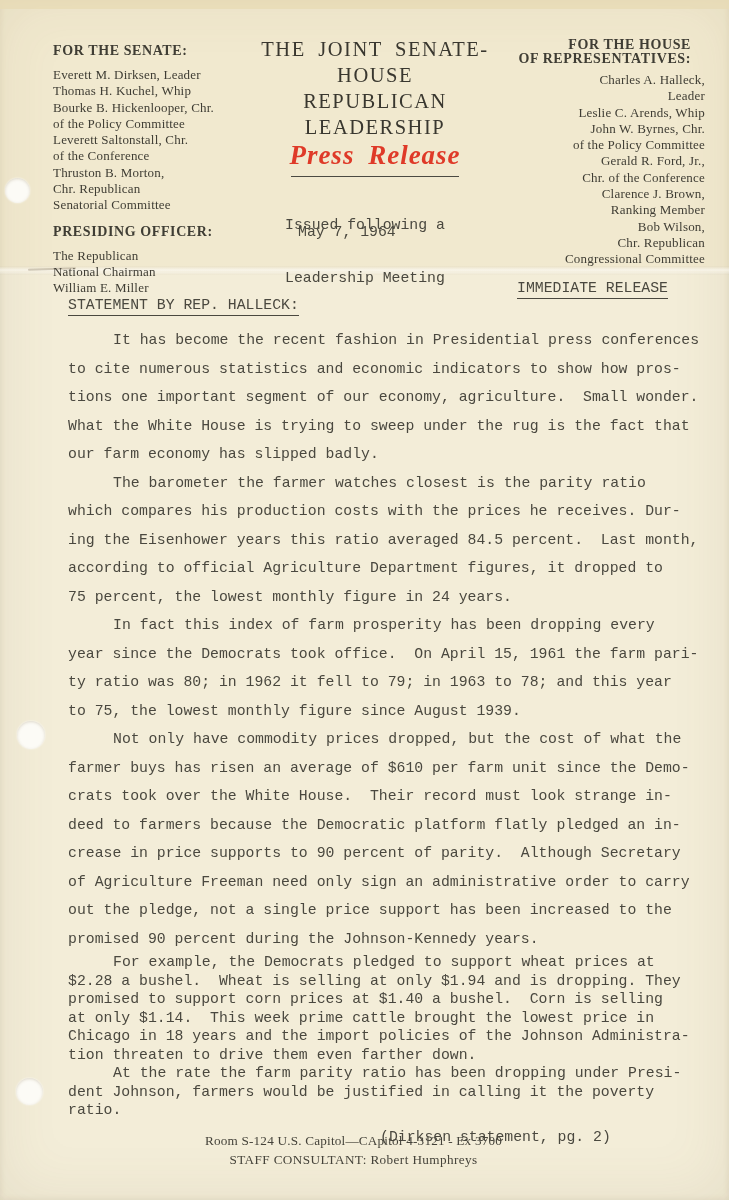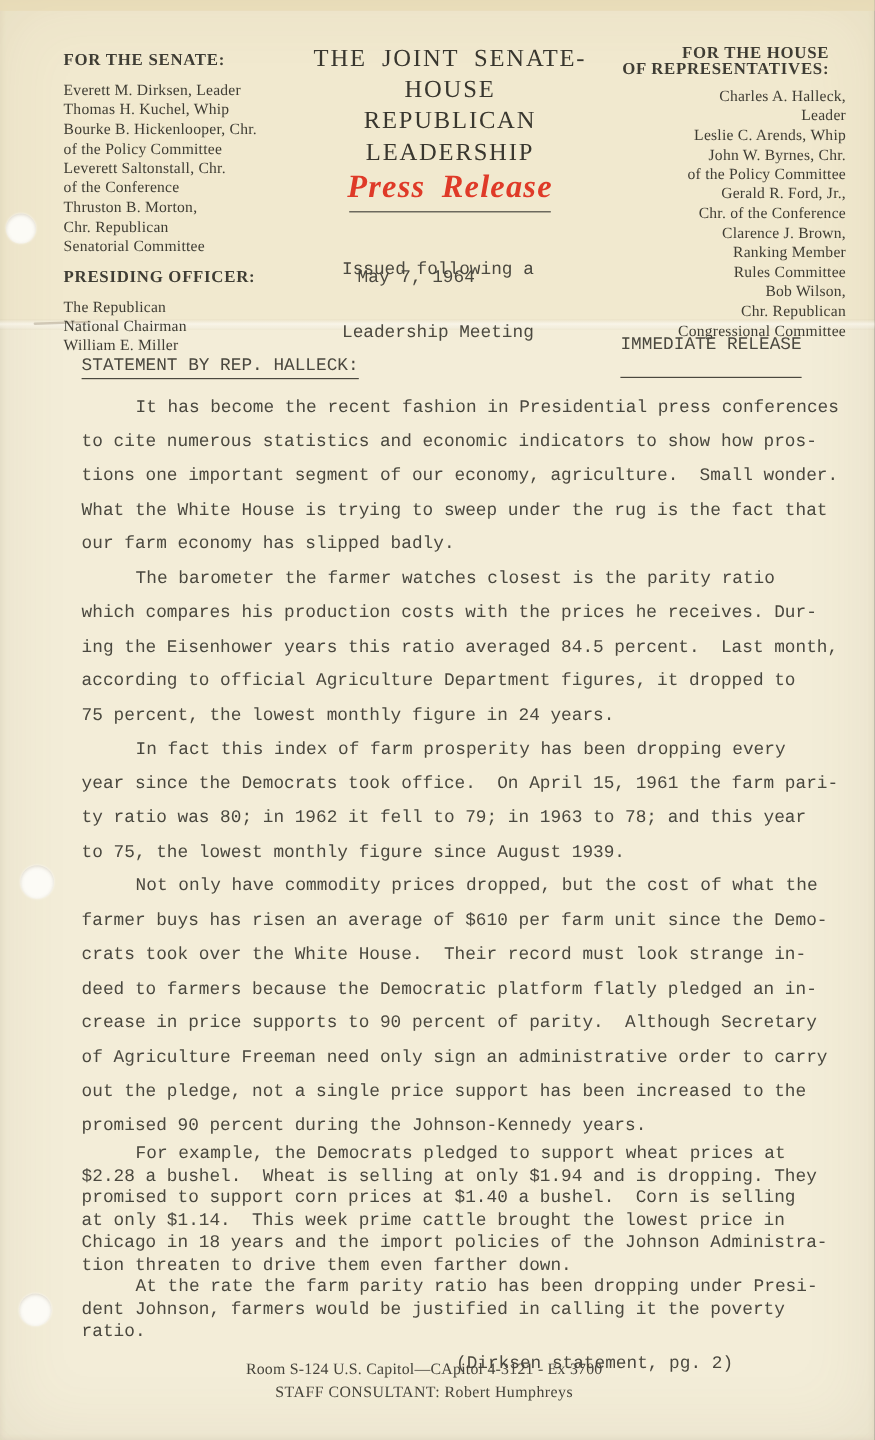--- a/index.html
+++ b/index.html
@@ -33,21 +33,21 @@
   .col-center{position:absolute;left:232px;top:36px;width:286px;text-align:center;}
   .main-title{font-size:20.5px;line-height:26px;letter-spacing:1.5px;word-spacing:6px;color:#39372f;}
   .press-release{font-size:27px;font-weight:bold;font-style:italic;color:#df3a28;letter-spacing:1px;word-spacing:6px;}
   .pr-rule{width:168px;margin:5px auto 0;border-top:1.6px solid #4b4a42;}
 
   
   .mono{font-family:"Liberation Mono", monospace;color:#4a483f;}
   .issued{position:absolute;left:285px;top:182px;font-size:14.8px;line-height:17.5px;white-space:pre;text-align:right;}
   .dateline{position:absolute;left:298px;top:224px;font-size:14.8px;white-space:pre;}
 
-  .immediate{position:absolute;right:61px;top:280px;font-size:14.8px;border-bottom:1.4px solid #4a483f;padding-bottom:18px;white-space:pre;}
+  .immediate{position:absolute;right:61px;top:280px;font-size:14.8px;border-bottom:1.4px solid #4a483f;padding-bottom:2px;white-space:pre;}
   .statement{position:absolute;left:68px;top:297px;font-size:14.8px;border-bottom:1.4px solid #4a483f;padding-bottom:2px;white-space:pre;}
 
   .body-text{position:absolute;left:68px;top:326px;width:660px;font-size:14.8px;}
   .body-text .line{white-space:pre;}
   .section-double .line{line-height:28.5px;}
   .section-single .line{line-height:18.5px;}
   .para .line:first-child{text-indent:45px;}
   .attribution{margin-top:8px;margin-left:312px;font-size:14.8px;line-height:18.5px;white-space:pre;}
 
   .footer{position:absolute;left:0;top:1131px;width:707px;text-align:center;color:#45433a;}
@@ -109,21 +109,20 @@
     <div>
         <div class="lh-line"><span>Charles A. Halleck,</span></div>
         <div class="lh-line"><span class="it">Leader</span></div>
         <div class="lh-line"><span>Leslie C. Arends, </span><span class="it">Whip</span></div>
         <div class="lh-line"><span>John W. Byrnes, </span><span class="it">Chr.</span></div>
         <div class="lh-line"><span class="it">of the Policy Committee</span></div>
         <div class="lh-line"><span>Gerald R. Ford, Jr.,</span></div>
         <div class="lh-line"><span class="it">Chr. of the Conference</span></div>
         <div class="lh-line"><span>Clarence J. Brown,</span></div>
         <div class="lh-line"><span class="it">Ranking Member</span></div>
-        <div class="lh-line"><span class="it">Rules Committee</span></div>
         <div class="lh-line"><span>Bob Wilson,</span></div>
         <div class="lh-line"><span class="it">Chr. Republican</span></div>
         <div class="lh-line"><span class="it">Congressional Committee</span></div>
       </div>
   </div>
 
   <div class="immediate mono">IMMEDIATE RELEASE</div>
   <div class="statement mono">STATEMENT BY REP. HALLECK:</div>
 
   <div class="body-text mono">

